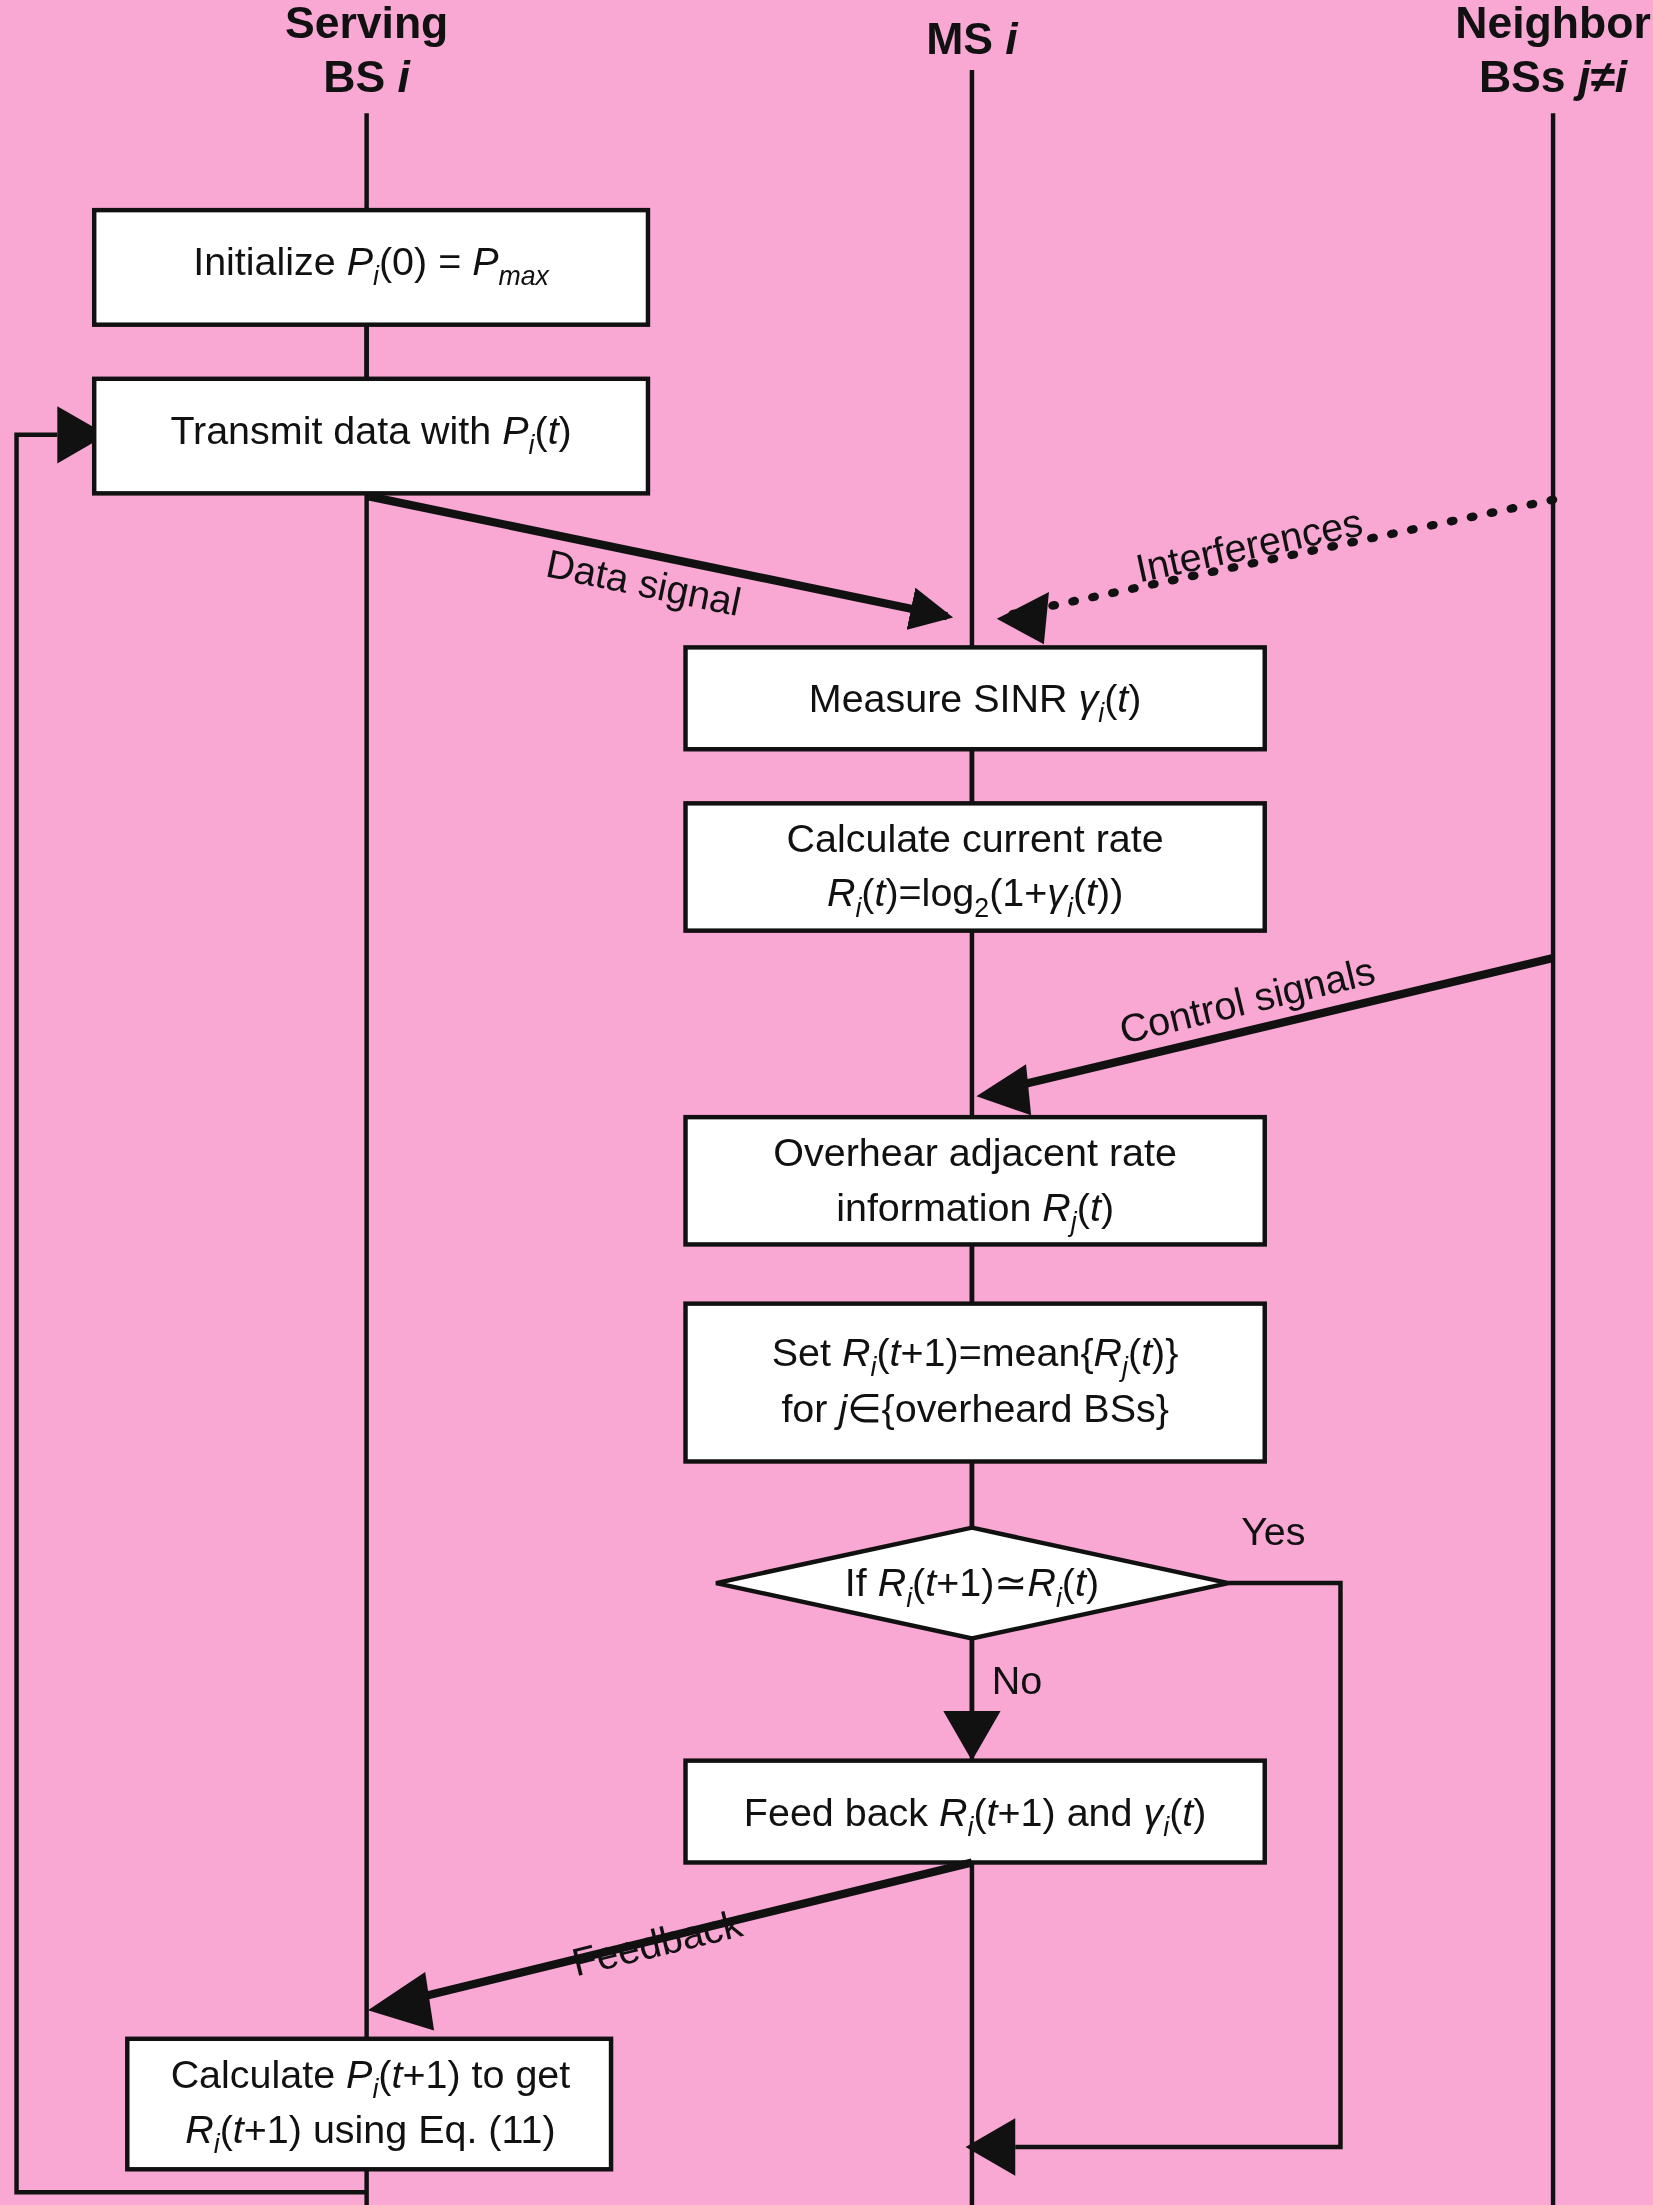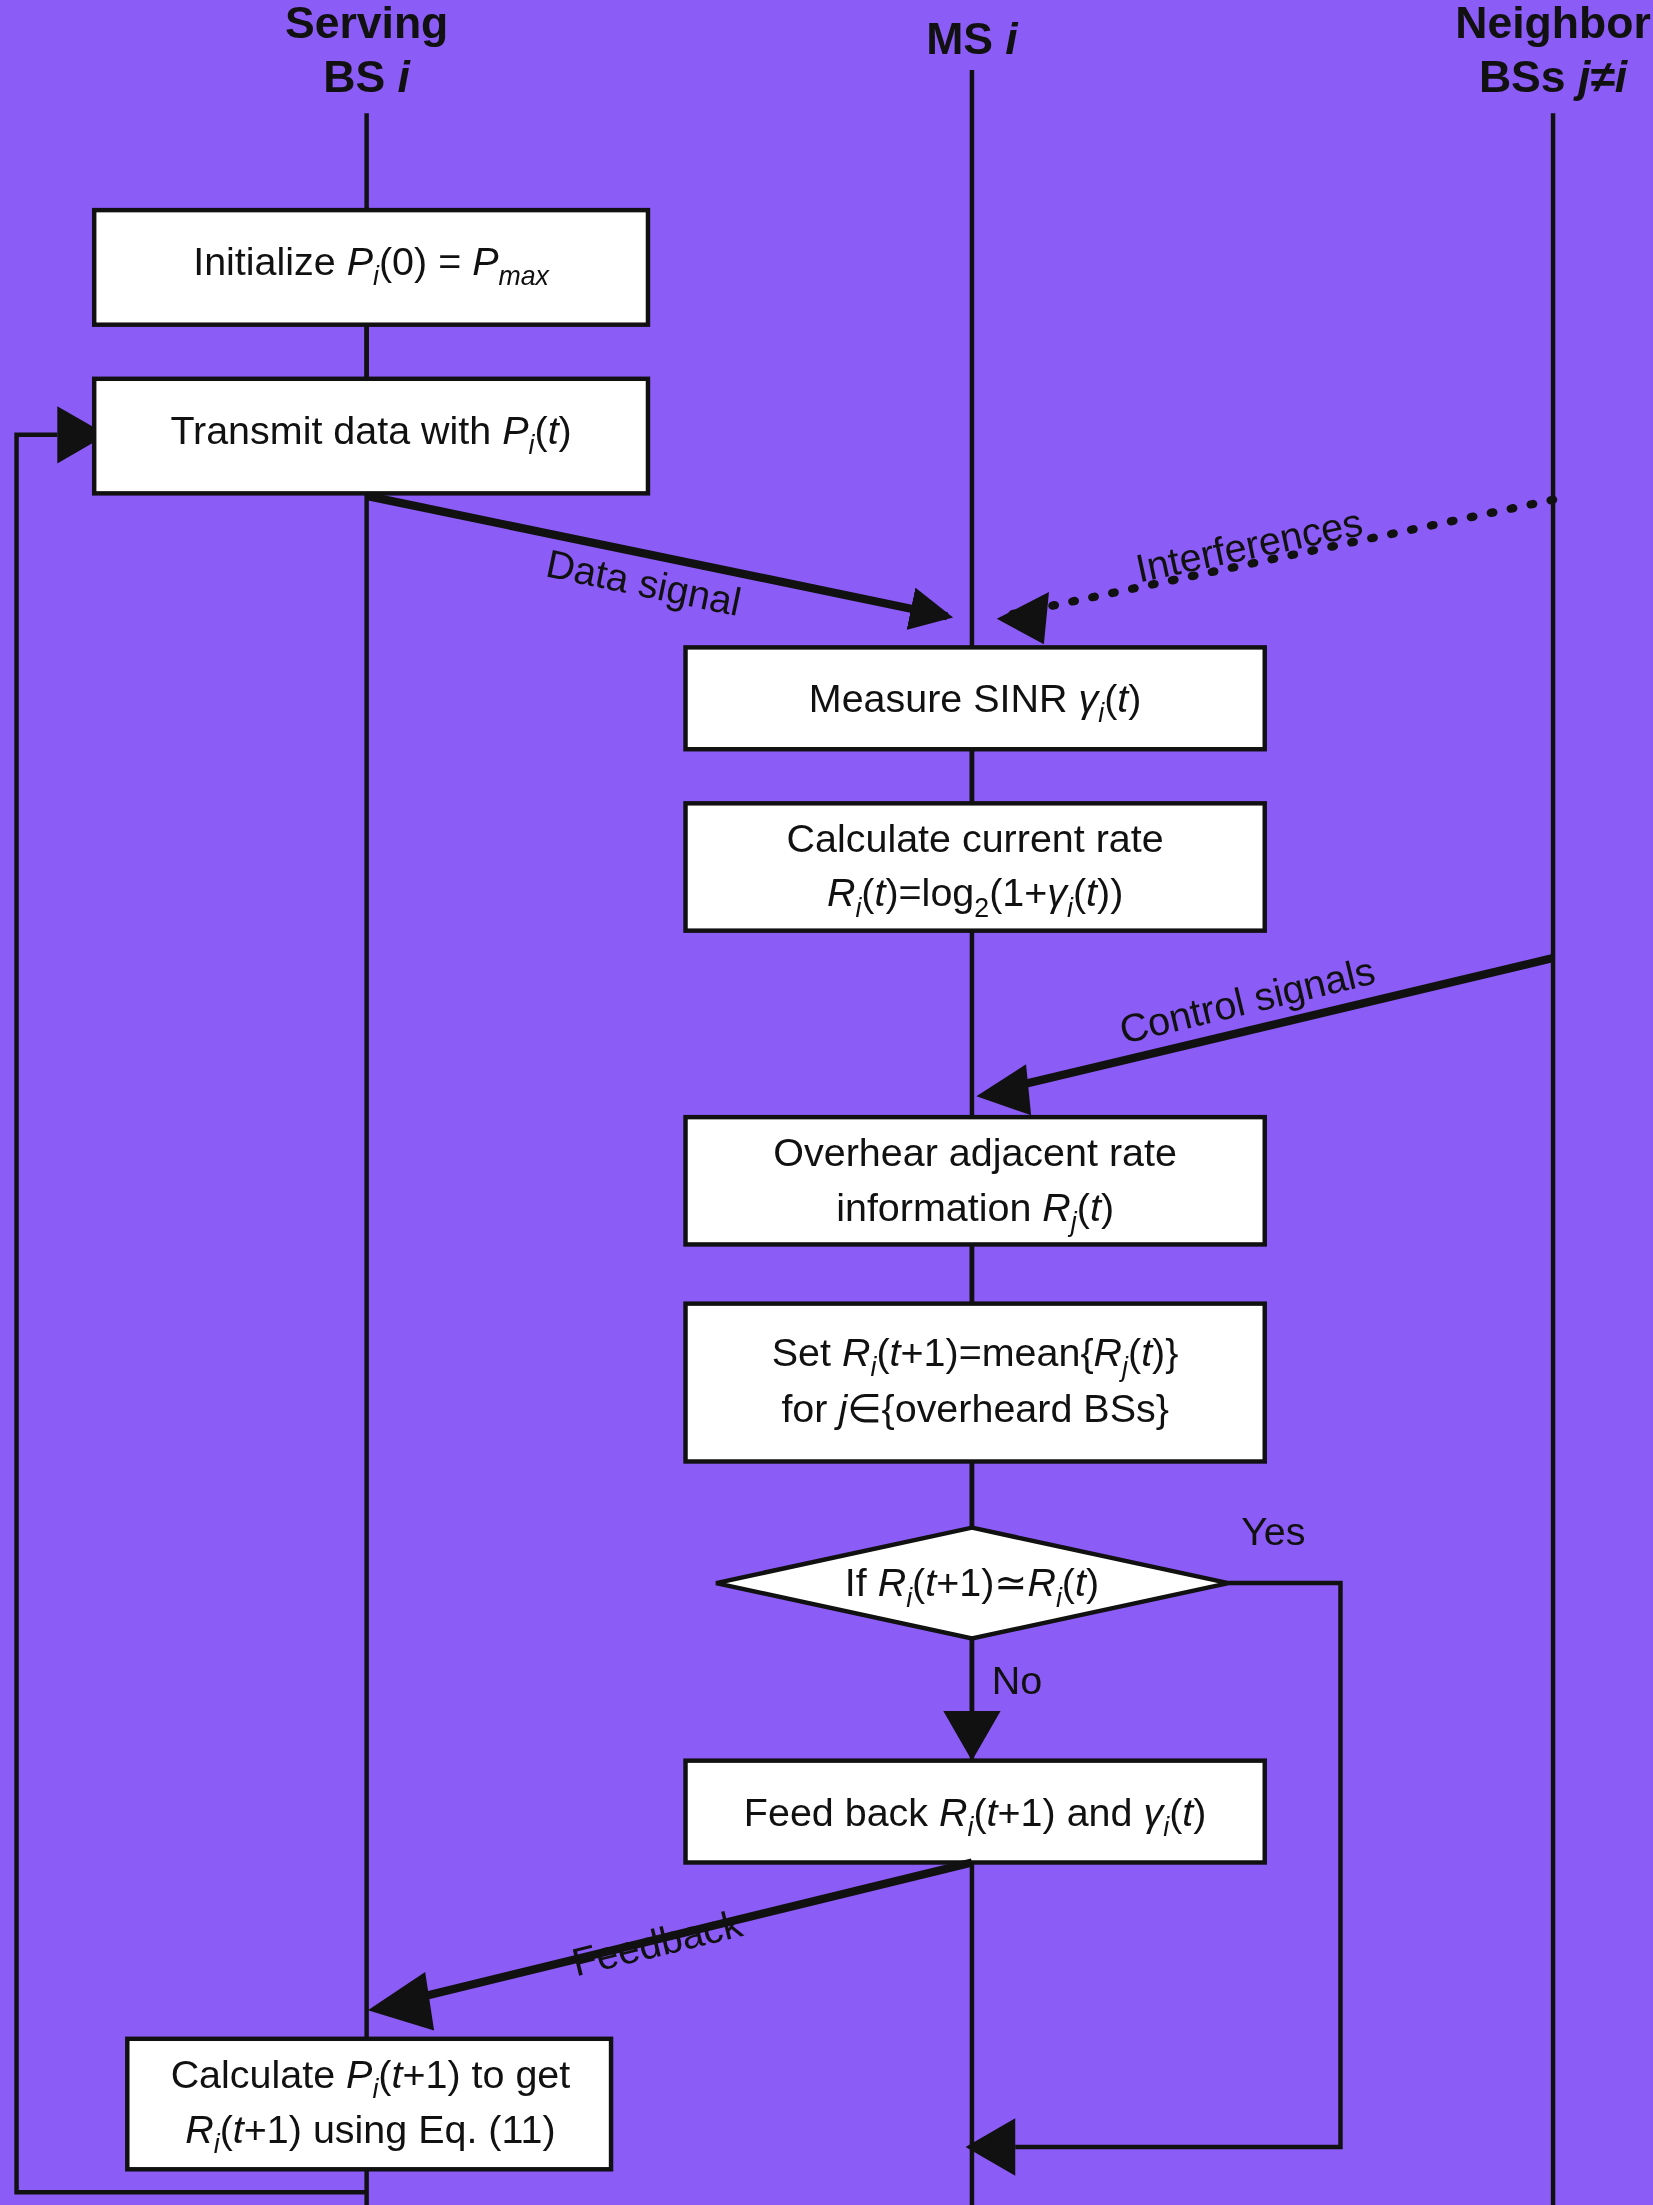--- a/index.html
+++ b/index.html
@@ -10,21 +10,21 @@
   body {
     width: 1653px;
     height: 2205px;
     font-family: "Liberation Sans", sans-serif;
     overflow: hidden;
   }
   #diagram-root {
     position: relative;
     width: 1653px;
     height: 2205px;
-    background: #8b5cf6;
+    background: #f9a8d4;
   }
   svg.flow {
     position: absolute;
     top: 0; left: 0;
     width: 1653px;
     height: 2205px;
   }
   .lane-title {
     font-weight: bold;
     font-size: 70px;

